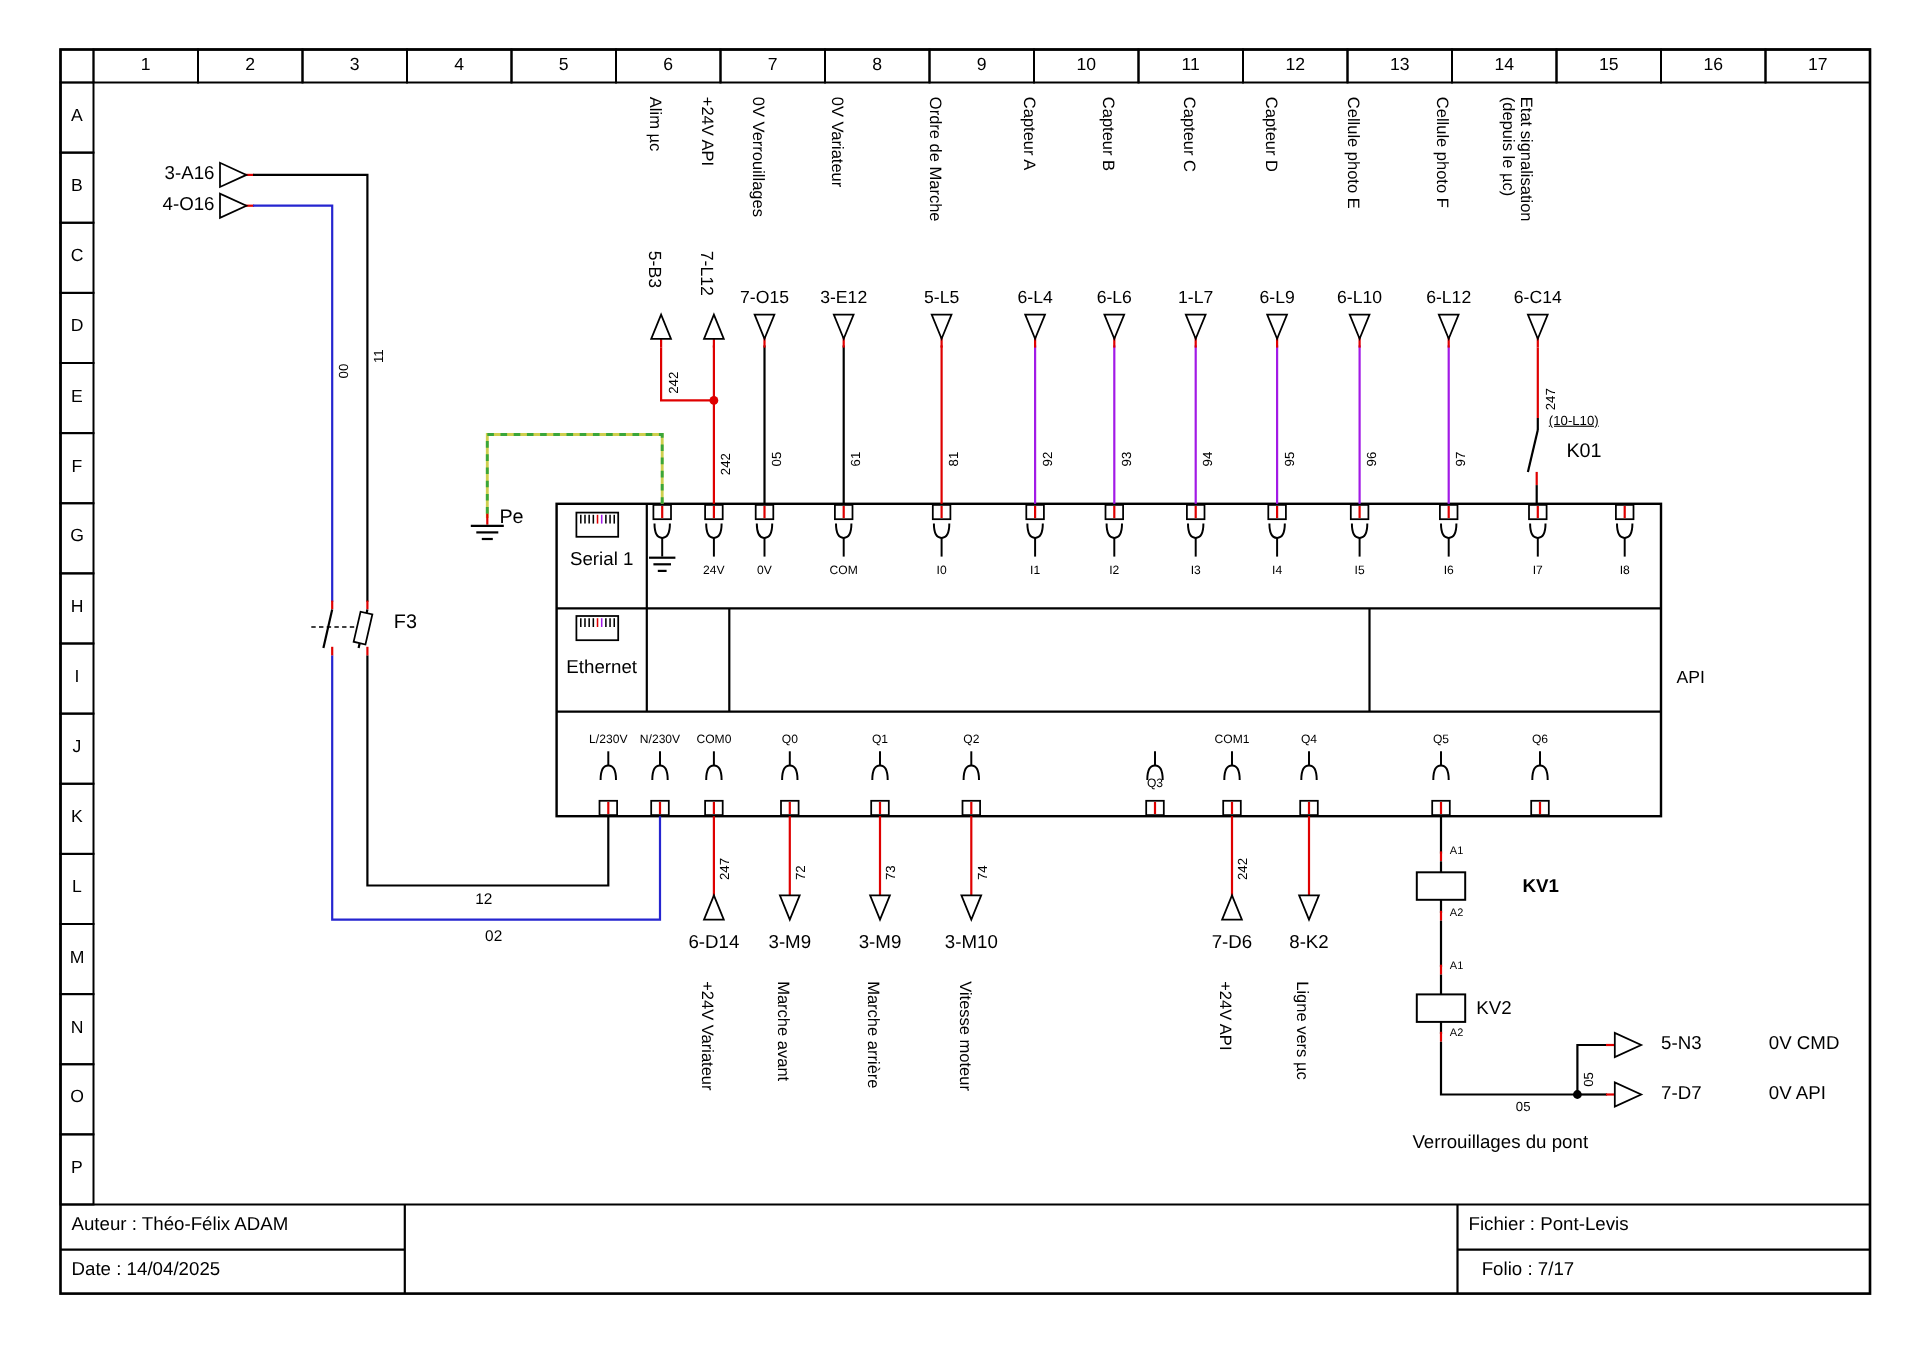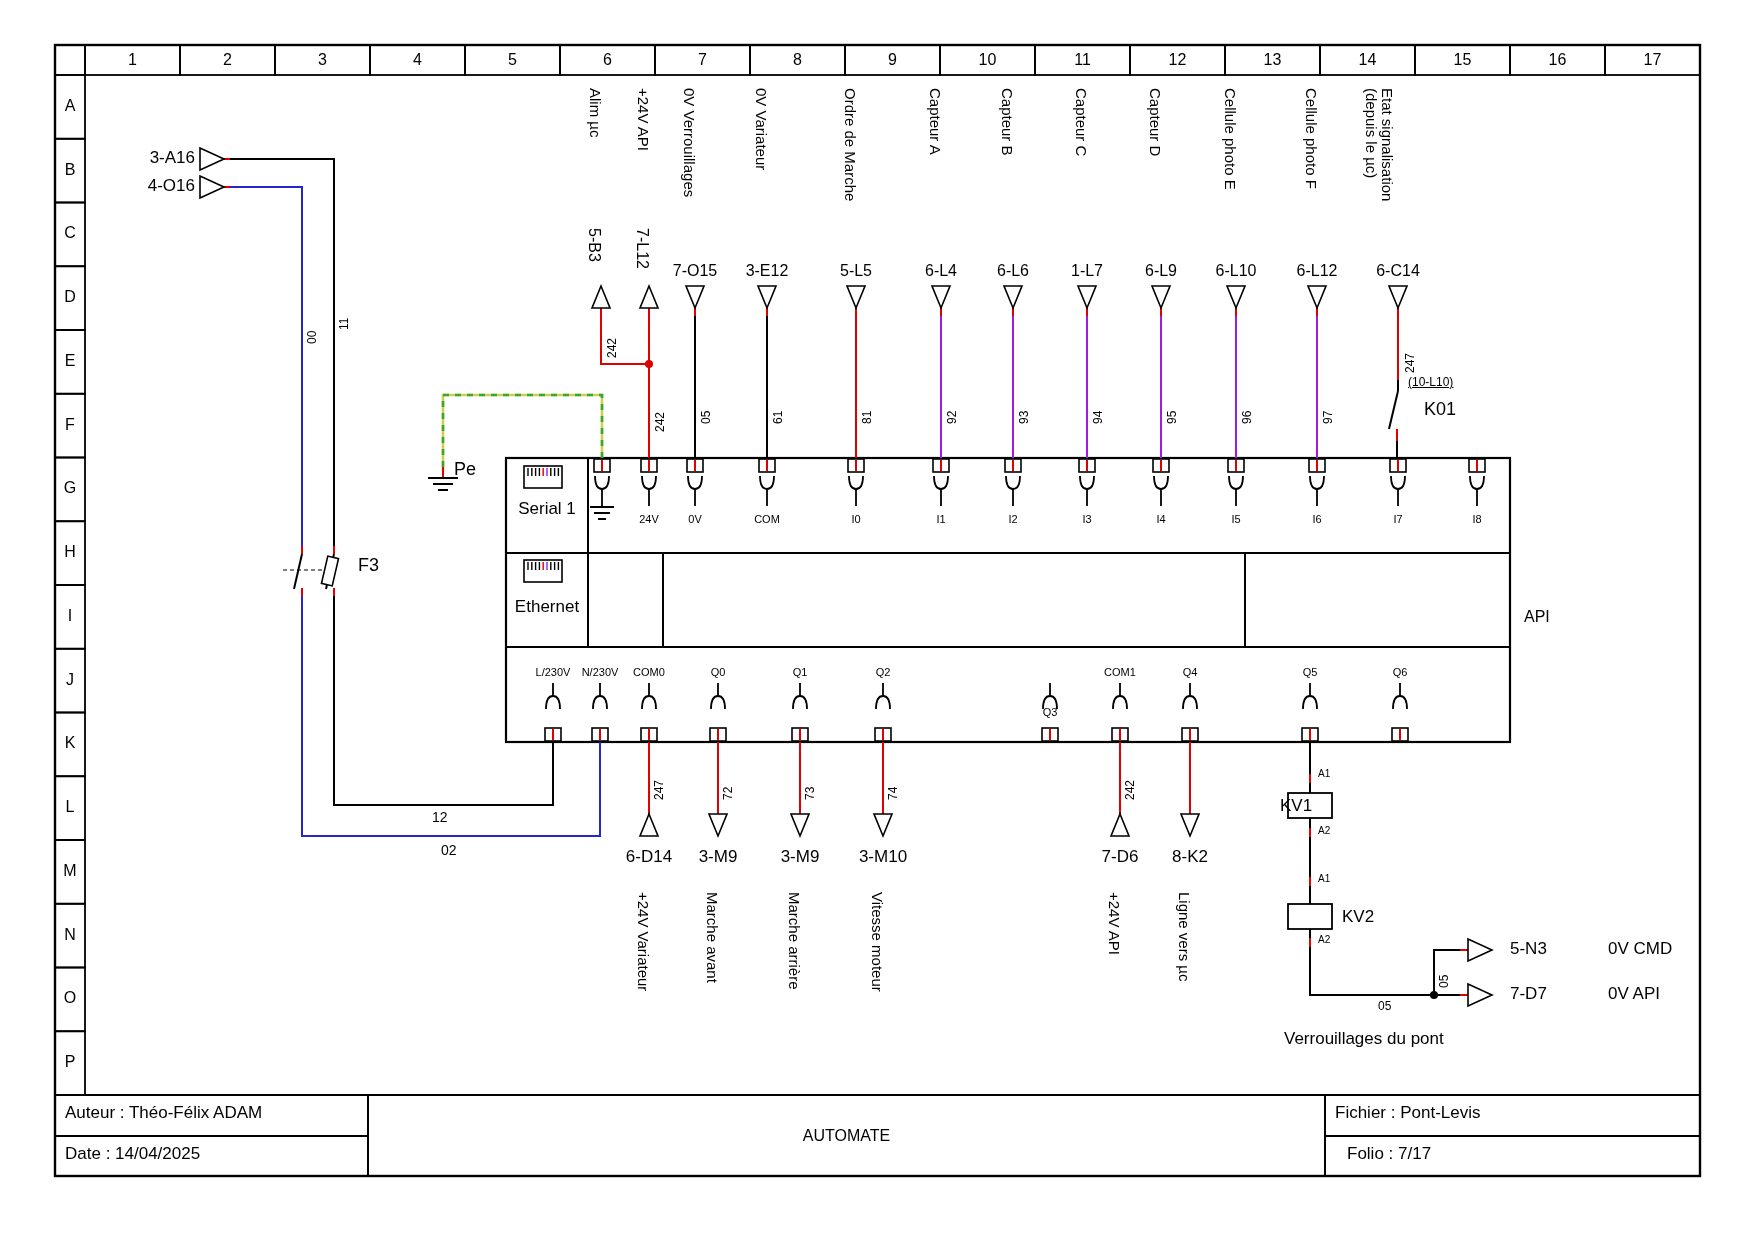--- a/index.html
+++ b/index.html
@@ -292,37 +292,36 @@
   <span class="t f18" style="left:454px;top:460px;">Pe</span>
 
   <span class="t f12 r90" style="left:1404px;top:373px;">247</span>
   <span class="t f12" style="left:1408px;top:376px;text-decoration:underline;">(10-L10)</span>
   <span class="t f18" style="left:1424px;top:400px;">K01</span>
 
   <div class="t f17 ctr" style="left:506px;top:500px;width:82px;">Serial 1</div>
   <div class="t f17 ctr" style="left:504px;top:598px;width:86px;">Ethernet</div>
   <span class="t f16" style="left:1524px;top:608px;">API</span>
 
-  <span class="t f17" style="left:1280px;top:797px;">KV1</span>
+  <span class="t f17" style="left:1384px;top:797px;font-weight:bold;">KV1</span>
   <span class="t f17" style="left:1342px;top:908px;">KV2</span>
   <span class="t" style="left:1318px;top:768px;font-size:10px;">A1</span>
   <span class="t" style="left:1318px;top:825px;font-size:10px;">A2</span>
   <span class="t" style="left:1318px;top:873px;font-size:10px;">A1</span>
   <span class="t" style="left:1318px;top:934px;font-size:10px;">A2</span>
   <span class="t f12" style="left:1378px;top:1000px;">05</span>
   <span class="t f12 r90" style="left:1438px;top:988px;">05</span>
   <span class="t f17" style="left:1510px;top:940px;">5-N3</span>
   <span class="t f17" style="left:1608px;top:940px;">0V CMD</span>
   <span class="t f17" style="left:1510px;top:985px;">7-D7</span>
   <span class="t f17" style="left:1608px;top:985px;">0V API</span>
   <span class="t f17" style="left:1284px;top:1030px;">Verrouillages du pont</span>
 
   <span class="t f17" style="left:65px;top:1104px;">Auteur : Théo-Félix ADAM</span>
   <span class="t f17" style="left:65px;top:1145px;">Date : 14/04/2025</span>
-  <div class="t f16 ctr" style="left:368px;top:1127px;width:957px;">AUTOMATE</div>
   <span class="t f17" style="left:1335px;top:1104px;">Fichier : Pont-Levis</span>
   <span class="t f17" style="left:1335px;top:1145px;margin-left:12px;">Folio : 7/17</span>
 <div class="t f16 ctr" style="left:85px;top:51px;width:95px;">1</div>
     <div class="t f16 ctr" style="left:180px;top:51px;width:95px;">2</div>
     <div class="t f16 ctr" style="left:275px;top:51px;width:95px;">3</div>
     <div class="t f16 ctr" style="left:370px;top:51px;width:95px;">4</div>
     <div class="t f16 ctr" style="left:465px;top:51px;width:95px;">5</div>
     <div class="t f16 ctr" style="left:560px;top:51px;width:95px;">6</div>
     <div class="t f16 ctr" style="left:655px;top:51px;width:95px;">7</div>
     <div class="t f16 ctr" style="left:750px;top:51px;width:95px;">8</div>

